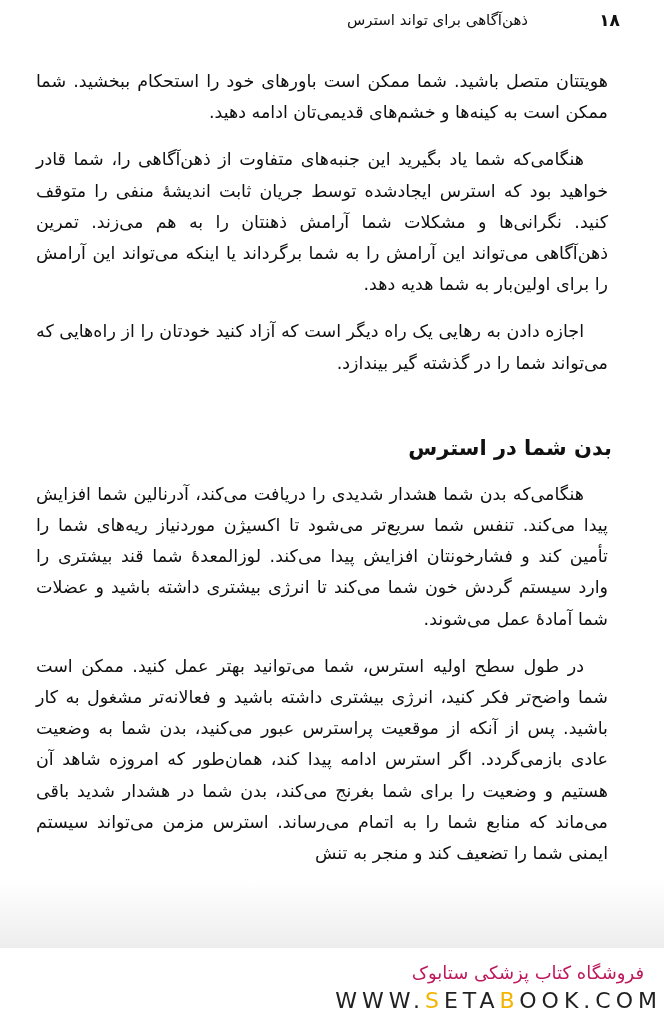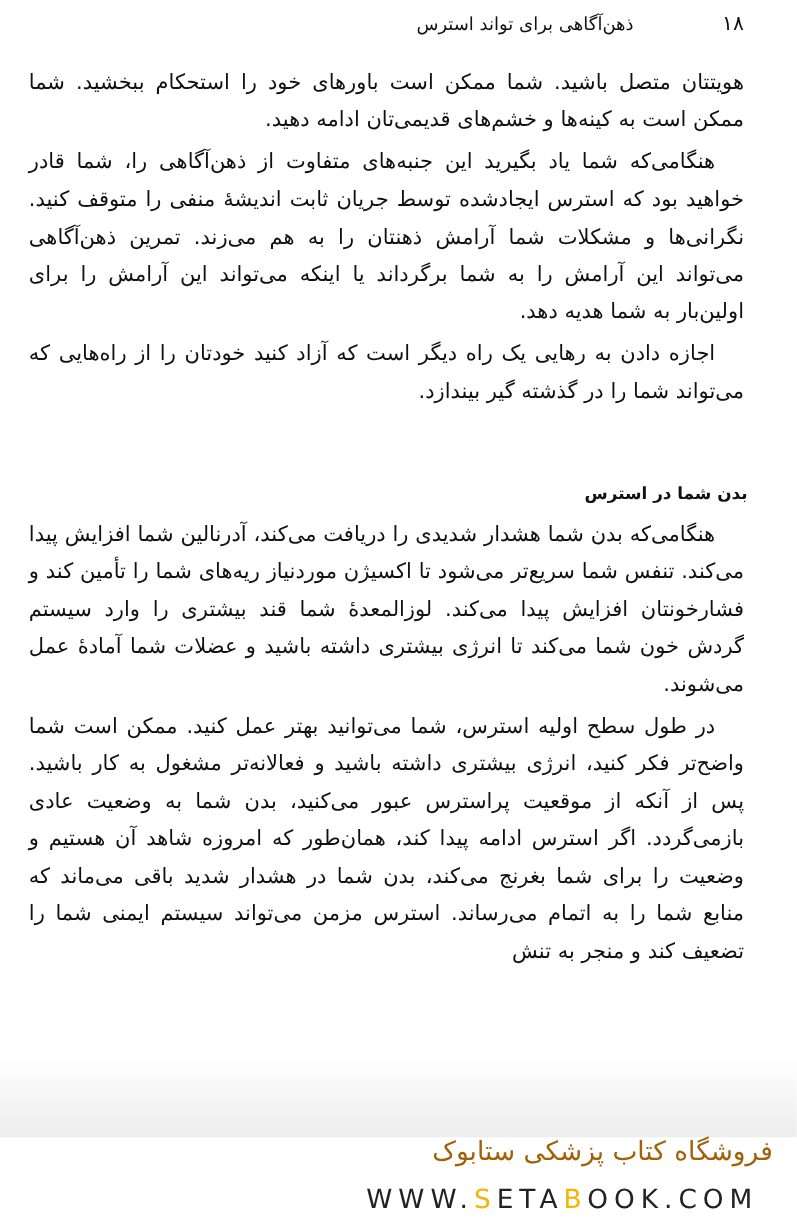--- a/index.html
+++ b/index.html
@@ -5,44 +5,44 @@
     html, body { margin: 0; padding: 0; }
     body {
       width: 664px; height: 1023px; background: #ffffff; overflow: hidden;
       position: relative; font-family: "DejaVu Sans", sans-serif; color: #111;
     }
     .page { position: absolute; left: 0; top: 0; width: 664px; height: 948px; overflow: hidden; }
     .running-head {
       position: absolute; top: 8px; left: 0; right: 0; height: 24px;
       direction: rtl; display: flex; align-items: center;
     }
-    .page-num { position: absolute; right: 44px; top: 2px; font-size: 17px; font-weight: normal; }
+    .page-num { position: absolute; right: 44px; top: 2px; font-size: 17px; font-weight: bold; }
     .book-title { position: absolute; right: 136px; top: 3px; font-size: 15px; }
     .body-text {
       position: absolute; top: 50px; left: 20px; right: 40px;
       direction: rtl; text-align: justify; font-size: 17.5px; line-height: 31.2px;
     }
-    .body-text p { margin: 4px; }
+    .body-text p { margin: 16px; }
     .indent { text-indent: 24px; }
     .section-title {
-      font-weight: bold; font-size: 14px; margin: 54px 1px 2px 0; line-height: 30px;
+      font-weight: bold; font-size: 21px; margin: 54px 12px 2px 0; line-height: 30px;
     }
     .fade {
       position: absolute; left: 0; right: 0; top: 880px; height: 68px;
       background: linear-gradient(to bottom, rgba(255,255,255,0) 0%, rgba(235,235,235,0.9) 100%);
     }
     .footer {
       position: absolute; left: 0; top: 948px; width: 664px; height: 75px; background: #fff;
     }
     .store-name {
-      position: absolute; right: 20px; top: 0; direction: rtl;
-      font-size: 22px; color: #a16207;
+      position: absolute; right: 20px; top: 14px; direction: rtl;
+      font-size: 18px; color: #be185d;
     }
     .store-url {
-      position: absolute; right: 32px; top: 40px; font-size: 22px; letter-spacing: 5px;
+      position: absolute; right: 2px; top: 40px; font-size: 22px; letter-spacing: 5px;
       font-family: "DejaVu Sans", sans-serif; color: #222;
     }
     .store-url .hl { color: #f4b400; }
     .logo { position: absolute; left: 34px; top: 10px; width: 240px; height: 56px; }
     .logo-sep { position: absolute; left: 181px; top: 20px; width: 2px; height: 42px; background: #cfcfcf; }
     .logo-wordmark { position: absolute; left: 36px; top: 12px; }
     .logo-sub {
       position: absolute; left: 46px; top: 54px; font-size: 11px; color: #888; direction: rtl;
     }
   </style>

